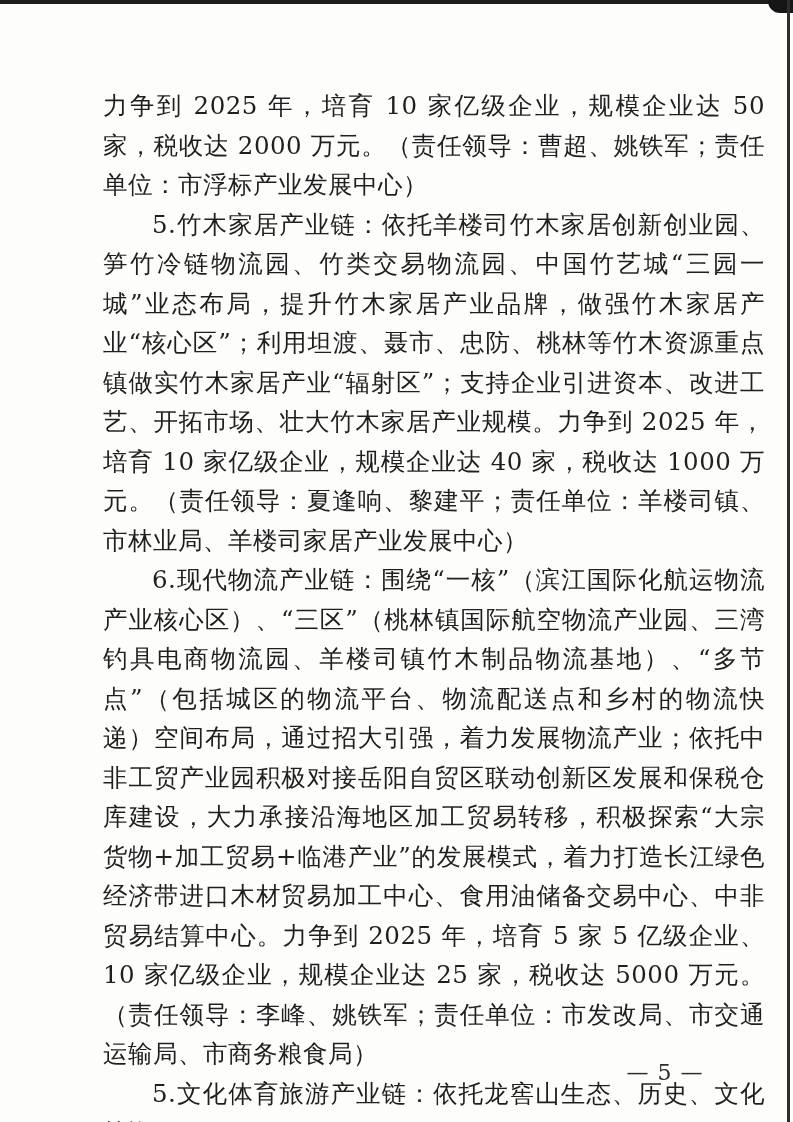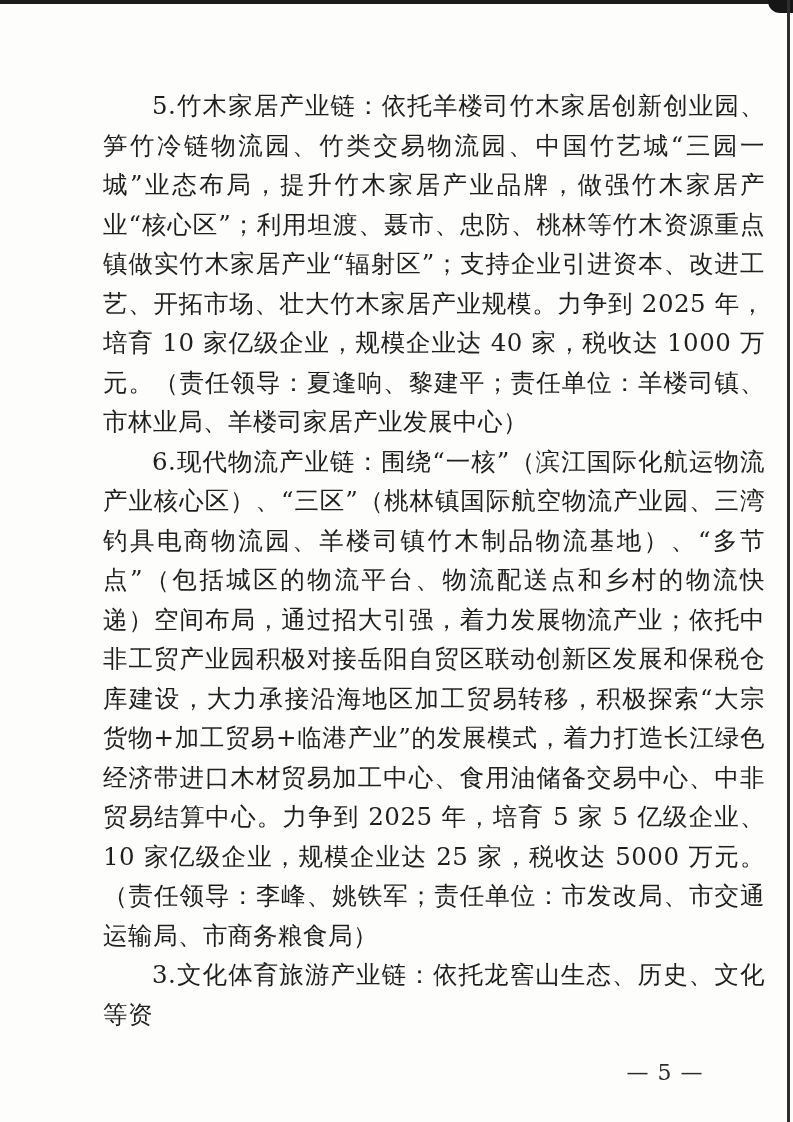--- a/index.html
+++ b/index.html
@@ -71,19 +71,20 @@
 </style>
 </head>
 <body>
 
 <div class="page">
   <div class="scan-border-top"></div>
   <div class="scan-corner"></div>
   <div class="scan-border-right"></div>
 
   <div class="doc-body">
+      <p class="para"><span class="seg">力争到 2025 年，培育 10 家亿级企业，规模企业达 50 家，税收达 2000 万元。（责任领导：曹超、姚铁军；责任单位：市浮标产业发展中心）</span></p>
       <p class="para indent"><span class="seg bold">5.竹木家居产业链：</span><span class="seg">依托羊楼司竹木家居创新创业园、笋竹冷链物流园、竹类交易物流园、中国竹艺城“三园一城”业态布局，提升竹木家居产业品牌，做强竹木家居产业“核心区”；利用坦渡、聂市、忠防、桃林等竹木资源重点镇做实竹木家居产业“辐射区”；支持企业引进资本、改进工艺、开拓市场、壮大竹木家居产业规模。力争到 2025 年，培育 10 家亿级企业，规模企业达 40 家，税收达 1000 万元。（责任领导：夏逢响、黎建平；责任单位：羊楼司镇、市林业局、羊楼司家居产业发展中心）</span></p>
       <p class="para indent"><span class="seg bold">6.现代物流产业链：</span><span class="seg">围绕“一核”（滨江国际化航运物流产业核心区）、“三区”（桃林镇国际航空物流产业园、三湾钓具电商物流园、羊楼司镇竹木制品物流基地）、“多节点”（包括城区的物流平台、物流配送点和乡村的物流快递）空间布局，通过招大引强，着力发展物流产业；依托中非工贸产业园积极对接岳阳自贸区联动创新区发展和保税仓库建设，大力承接沿海地区加工贸易转移，积极探索“大宗货物+加工贸易+临港产业”的发展模式，着力打造长江绿色经济带进口木材贸易加工中心、食用油储备交易中心、中非贸易结算中心。力争到 2025 年，培育 5 家 5 亿级企业、10 家亿级企业，规模企业达 25 家，税收达 5000 万元。（责任领导：李峰、姚铁军；责任单位：市发改局、市交通运输局、市商务粮食局）</span></p>
-      <p class="para indent"><span class="seg bold">3.文化体育旅游产业链：</span><span class="seg">依托龙窖山生态、历史、文化等资</span></p>
+      <p class="para indent"><span class="seg bold">5.文化体育旅游产业链：</span><span class="seg">依托龙窖山生态、历史、文化等资</span></p>
     </div>
 
   <div class="page-number">— 5 —</div>
 </div>
 
 </body></html>

